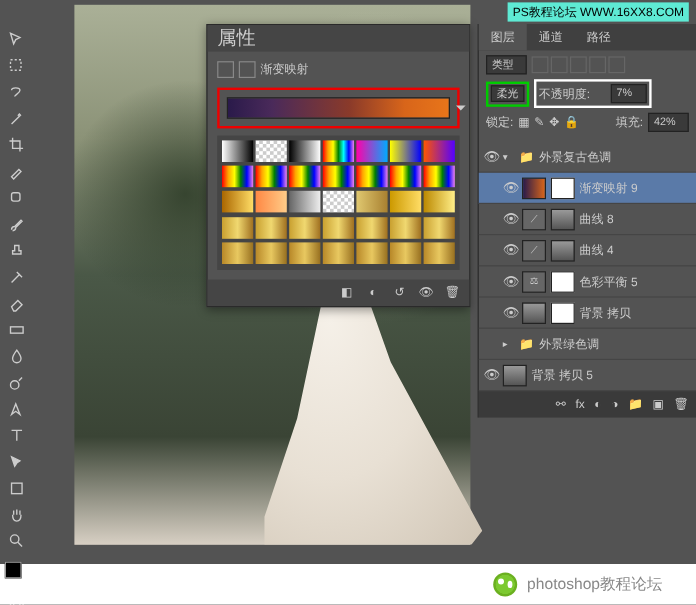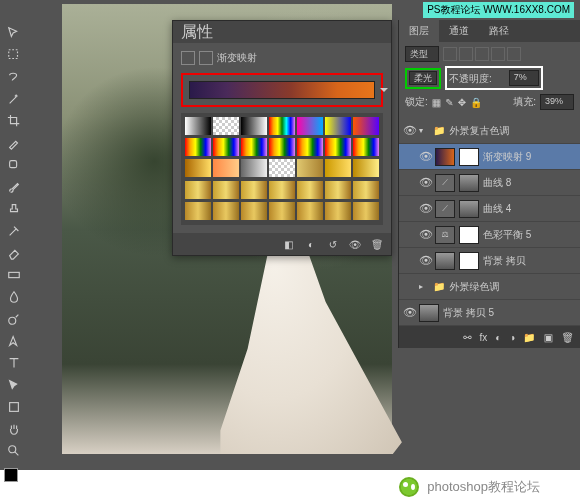--- a/index.html
+++ b/index.html
@@ -59,21 +59,21 @@
 .fold{width:10px;font-size:8px}
 .thumb{width:20px;height:18px;background:#888;border:1px solid #222;flex-shrink:0}
 .thumb.grad{background:linear-gradient(90deg,#2a1a4a,#d8651a)}
 .thumb.msk{background:#fff}
 .thumb.img{background:linear-gradient(#999,#555)}
 .thumb.adj{background:#666;font-size:8px;display:flex;align-items:center;justify-content:center}
 .lyr-name{font-size:10px;white-space:nowrap;overflow:hidden}
 .indent{padding-left:20px}
 .lyr-foot{height:22px;background:#3a3a3a;display:flex;justify-content:flex-end;align-items:center;gap:8px;padding:0 6px;font-size:10px}
 .watermark{position:absolute;right:6px;top:2px;background:#5eead4;color:#000;padding:1px 4px;font-size:10px}
-.footer{position:absolute;left:0;bottom:0;width:580px;height:34px;background:#fff;display:flex;align-items:center;justify-content:flex-end;padding-right:40px;gap:8px}
+.footer{position:absolute;left:0;bottom:0;width:580px;height:34px;background:#fff;display:flex;align-items:center;justify-content:flex-end;padding-right:28px;gap:8px}
 .footer .wc{width:20px;height:20px;border-radius:50%;background:radial-gradient(circle,#7cc92f 55%,#6bb020 58%);position:relative}
 .footer .wc::before,.footer .wc::after{content:"";position:absolute;background:#fff;border-radius:50%}
 .footer .wc::before{width:5px;height:5px;left:4px;top:5px}
 .footer .wc::after{width:4px;height:6px;right:4px;top:7px}
 .footer-txt{color:#888;font-size:13px}
 .mini-icons{display:flex;gap:2px}
 .mini-icons span{width:14px;height:14px;border:1px solid #666}
 </style>
 </head>
 <body>
@@ -256,21 +256,21 @@
         <span class="sel" style="width:30px">7%</span>
       </span>
     </div>
     <div class="lyr-row">
       <span>锁定:</span>
       <span>▦</span>
       <span>✎</span>
       <span>✥</span>
       <span>🔒</span>
       <span style="margin-left:auto">填充:</span>
-      <span class="sel" style="width:34px">39%</span>
+      <span class="sel" style="width:34px">42%</span>
     </div>
   </div>
   <div class="lyr-list">
     <div class="grp">
       <span class="eye">👁</span>
       <span class="fold">▾</span>
       <span>📁</span>
       <span class="lyr-name">外景复古色调</span>
     </div>
     <div class="lyr sel indent">

